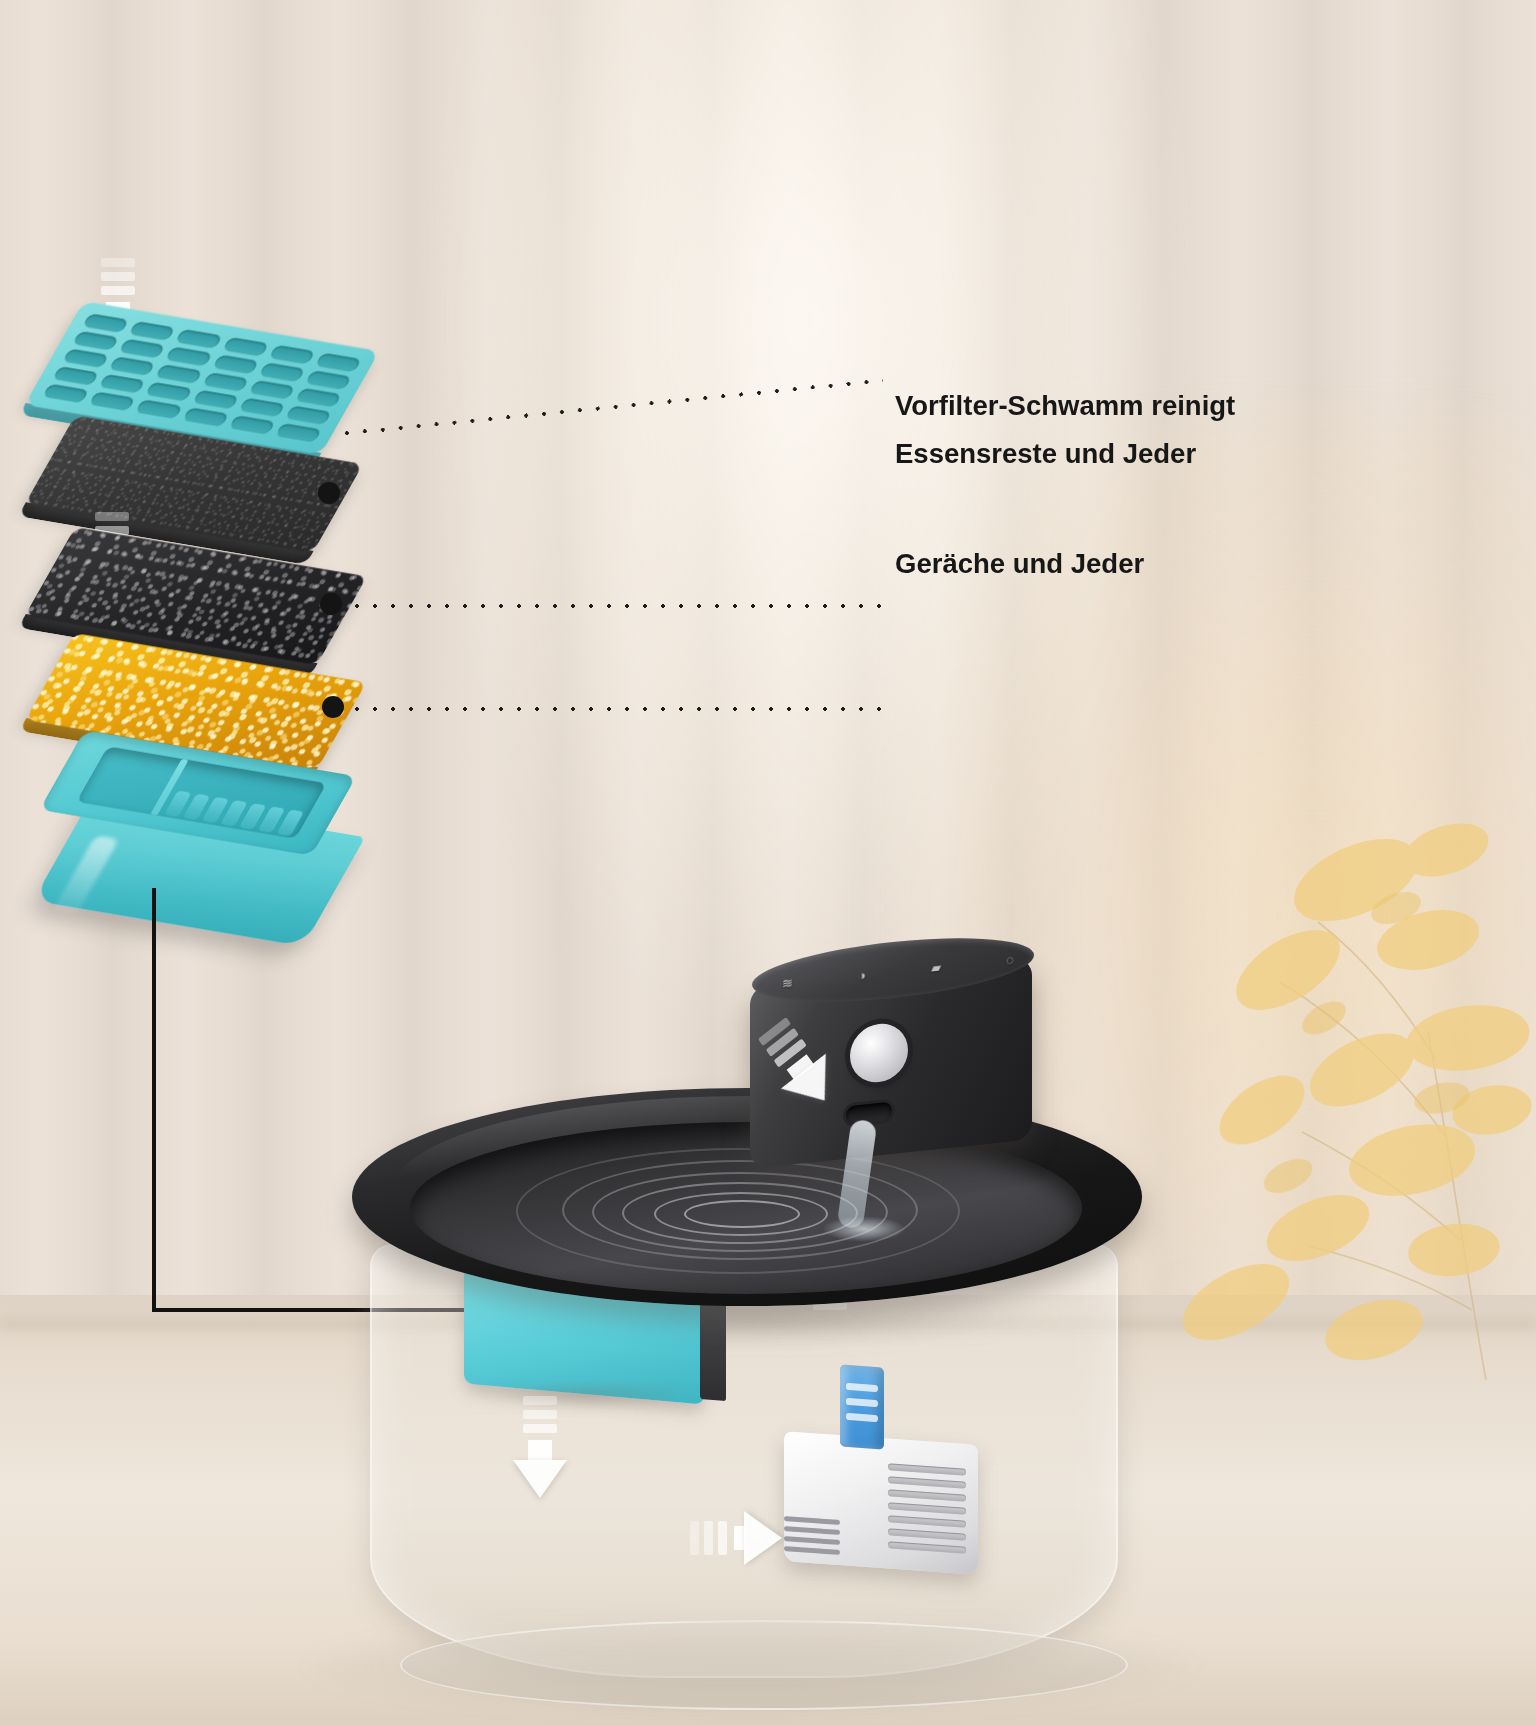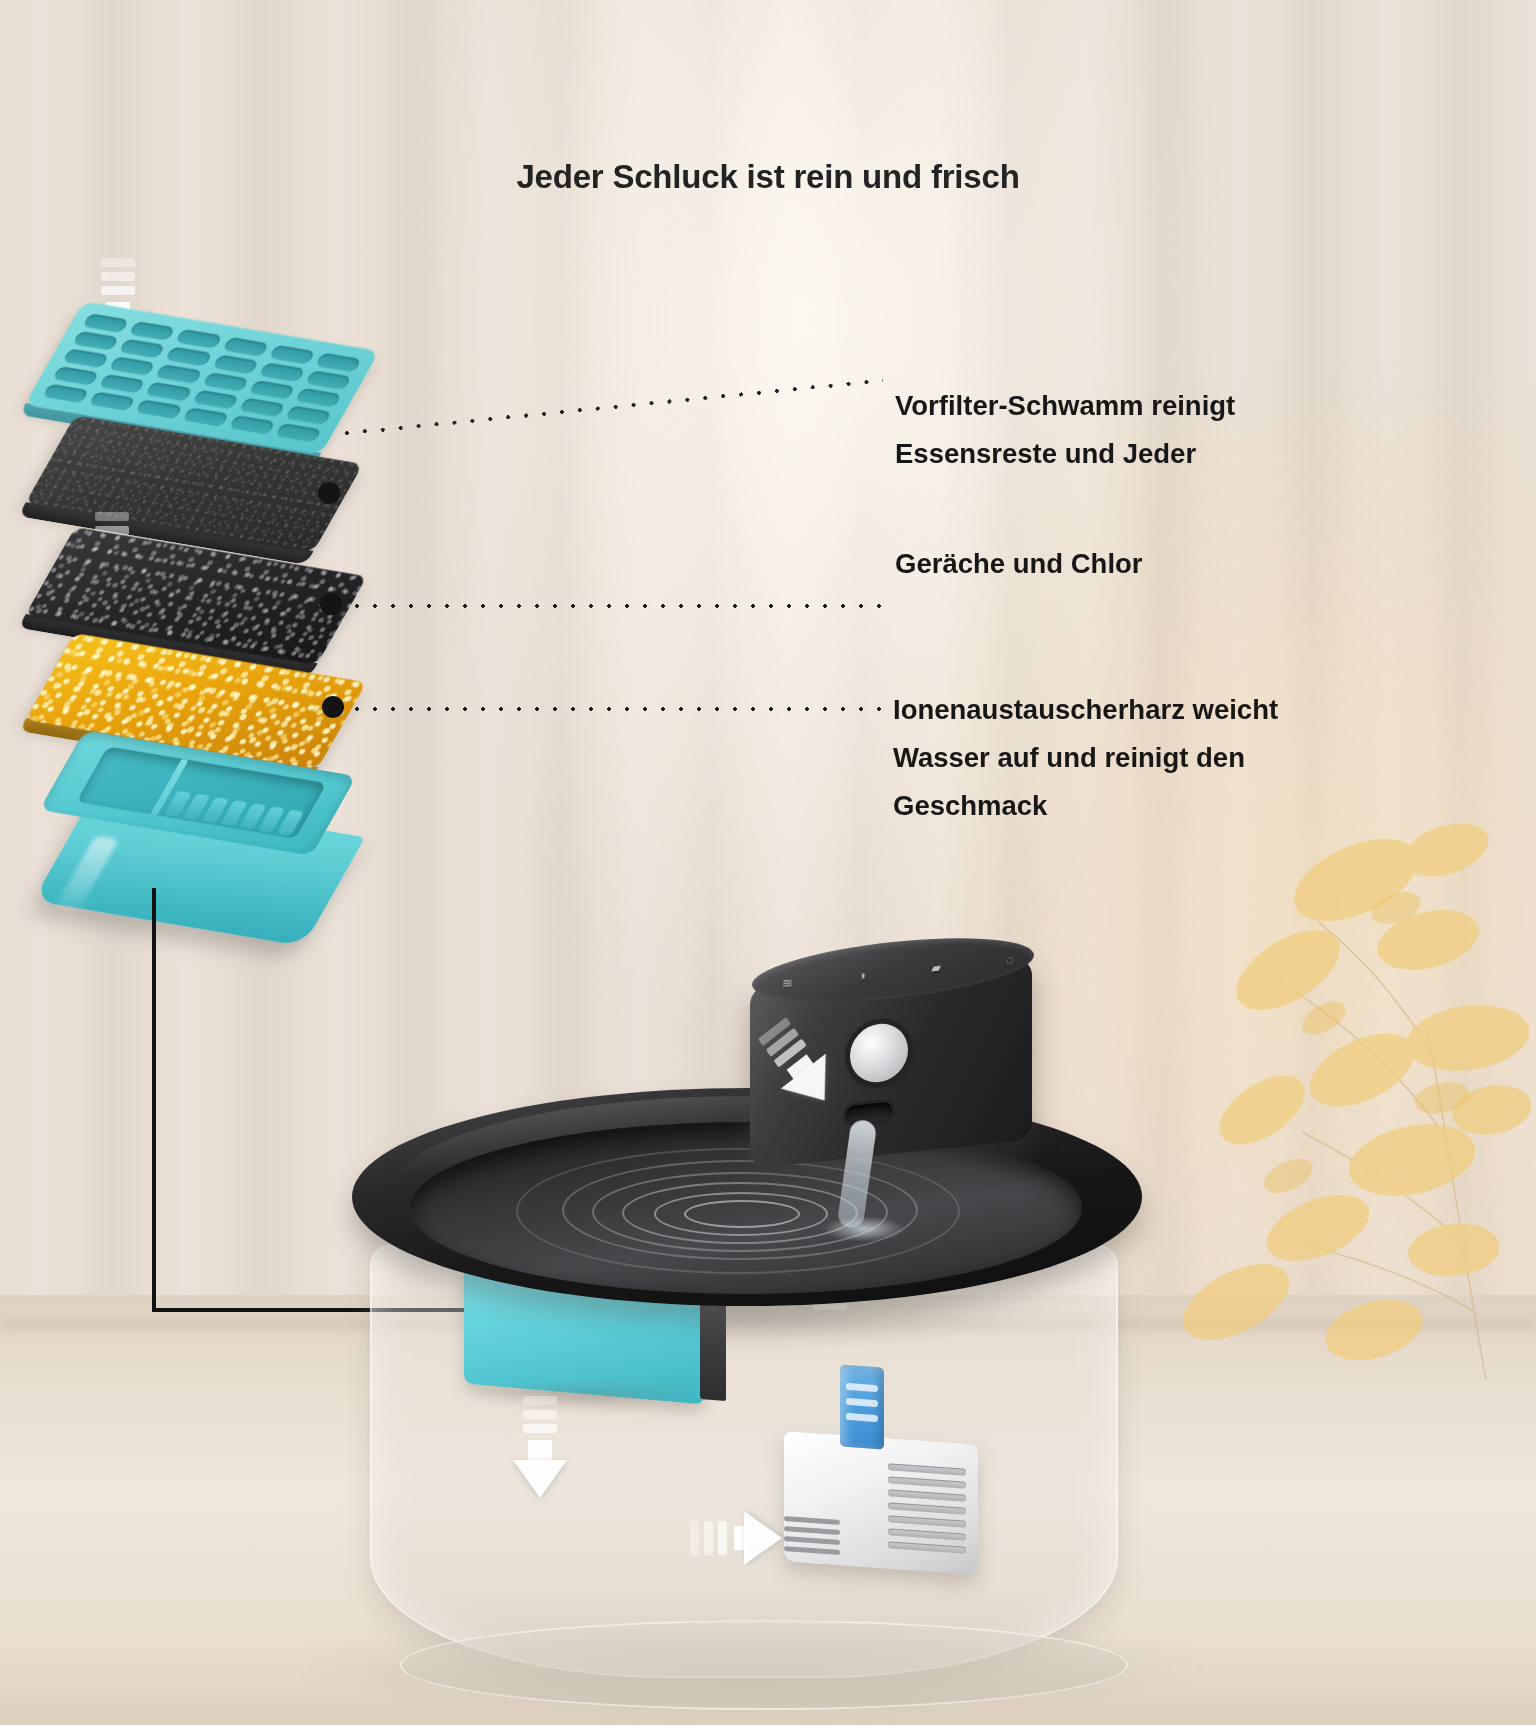--- a/index.html
+++ b/index.html
@@ -423,21 +423,20 @@
       </g>
       <g fill="#e8c164" opacity=".5">
         <ellipse cx="340" cy="268" rx="26" ry="14" transform="rotate(-20 340 268)"></ellipse>
         <ellipse cx="268" cy="378" rx="24" ry="13" transform="rotate(-30 268 378)"></ellipse>
         <ellipse cx="386" cy="458" rx="28" ry="15" transform="rotate(-12 386 458)"></ellipse>
         <ellipse cx="232" cy="536" rx="26" ry="14" transform="rotate(-26 232 536)"></ellipse>
       </g>
     </svg>
   </div>
 
-  <div class="subtitle">Jeder Schluck ist rein und frisch</div>
 
   <div class="stack">
 
     <div class="arw" style="left:118px;top:8px;">
       <div class="shaft" style="top:0;">
           <i></i>
           <i></i>
           <i></i>
         </div>
       <div class="neck" style="top:44px;height:22px;"></div>
@@ -568,26 +567,21 @@
   <div class="leader" id="leader-2"></div>
   <div class="leader-dot" id="dot-2"></div>
   <div class="leader" id="leader-3"></div>
   <div class="leader-dot" id="dot-3"></div>
 
   <div class="callout" id="callout-1">
     <span>Vorfilter-Schwamm reinigt</span>
     <span>Essensreste und Jeder</span>
   </div>
   <div class="callout" id="callout-2">
-    <span>Geräche und Chlor</span>
-  </div>
-  <div class="callout" id="callout-3">
-    <span>Ionenaustauscherharz weicht</span>
-    <span>Wasser auf und reinigt den</span>
-    <span>Geschmack</span>
+    <span>Geräche und Jeder</span>
   </div>
 
   <div class="basin-line" id="bline-v"></div>
   <div class="basin-line" id="bline-h"></div>
   <div id="bline-dot"></div>
 
   <div class="table-shadow"></div>
 
   <div class="fountain">
 

